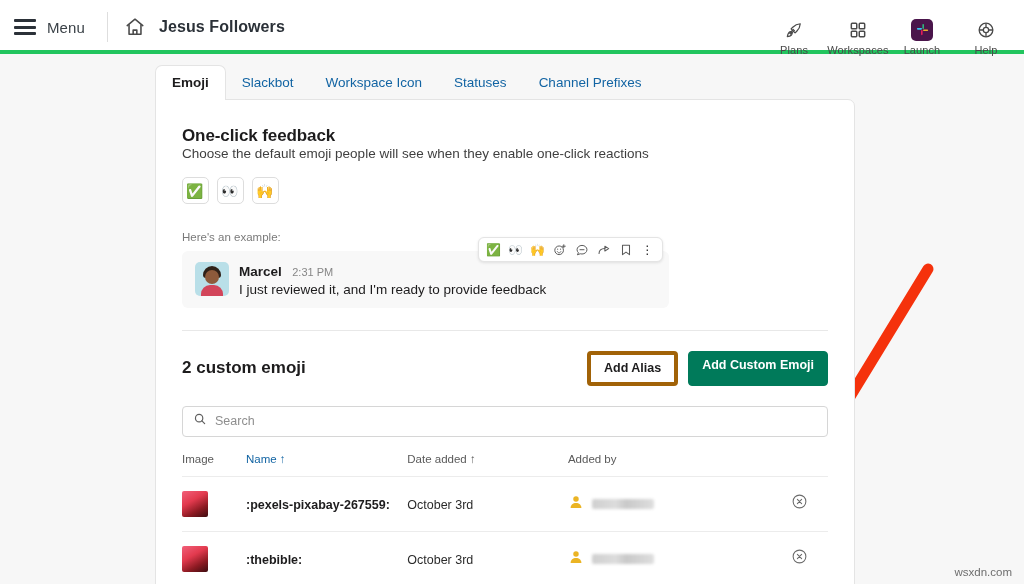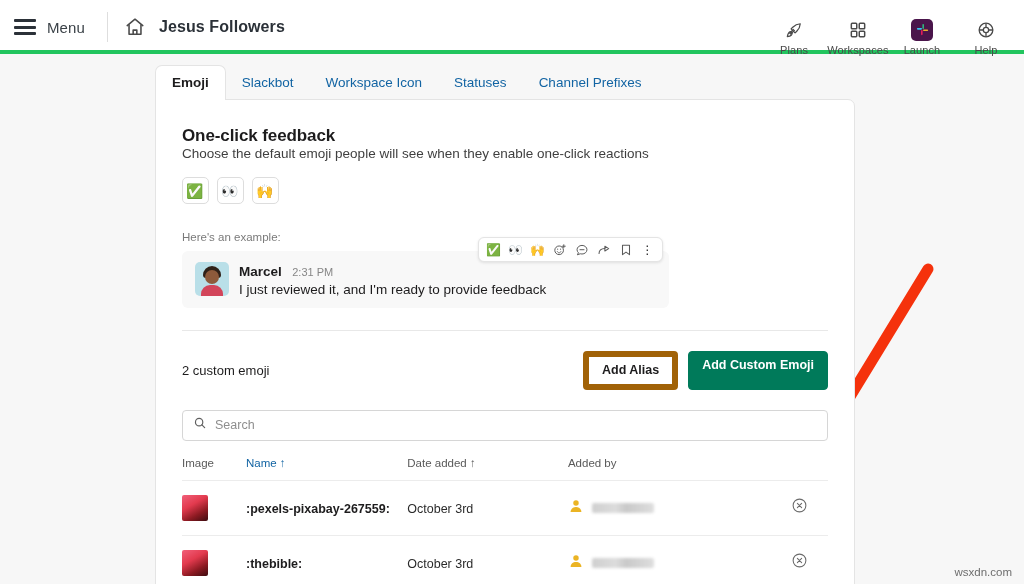--- a/index.html
+++ b/index.html
@@ -97,27 +97,27 @@
     background: #fff; border: 1px solid #e4e4e4; border-radius: 6px;
     box-shadow: 0 1px 3px rgba(0,0,0,.10);
     display: flex; align-items: center; gap: 3px; padding: 3px 5px; height: 25px;
   }
   .ht-item { width: 19px; height: 19px; display: flex; align-items: center; justify-content: center;
              font-size: 12px; cursor: pointer; line-height: 1; font-family: "DejaVu Sans", sans-serif; }
 
   .hr { height: 1px; background: #e8e8e8; margin: 22px 0 0 0; }
 
   .custom-head { display: flex; align-items: center; justify-content: space-between; margin-top: 20px; }
-  .custom-title { font-size: 13px; font-weight: 400; }
+  .custom-title { font-size: 17px; font-weight: 700; }
   .btns { display: flex; gap: 10px; }
   .btn {
     font-size: 12.5px; font-weight: 700; border-radius: 4px; cursor: pointer;
     padding: 7px 13px; line-height: 1;
   }
-  .btn-ghost { background: #fff; border: 6px solid #a16207; color: #1d1c1d; }
+  .btn-ghost { background: #fff; border: 4px solid #a16207; color: #1d1c1d; }
   .btn-green { background: #007a5a; border: 1px solid #007a5a; color: #fff; }
 
   .search-box {
     margin-top: 20px; height: 31px; border: 1px solid #d6d6d6; border-radius: 4px;
     display: flex; align-items: center; padding: 0 10px; gap: 8px; background: #fff;
   }
   .search-ph { font-size: 12.5px; color: #8e8e8e; }
 
   table.emoji-table { width: 100%; border-collapse: collapse; margin-top: 16px; }
   table.emoji-table th {

